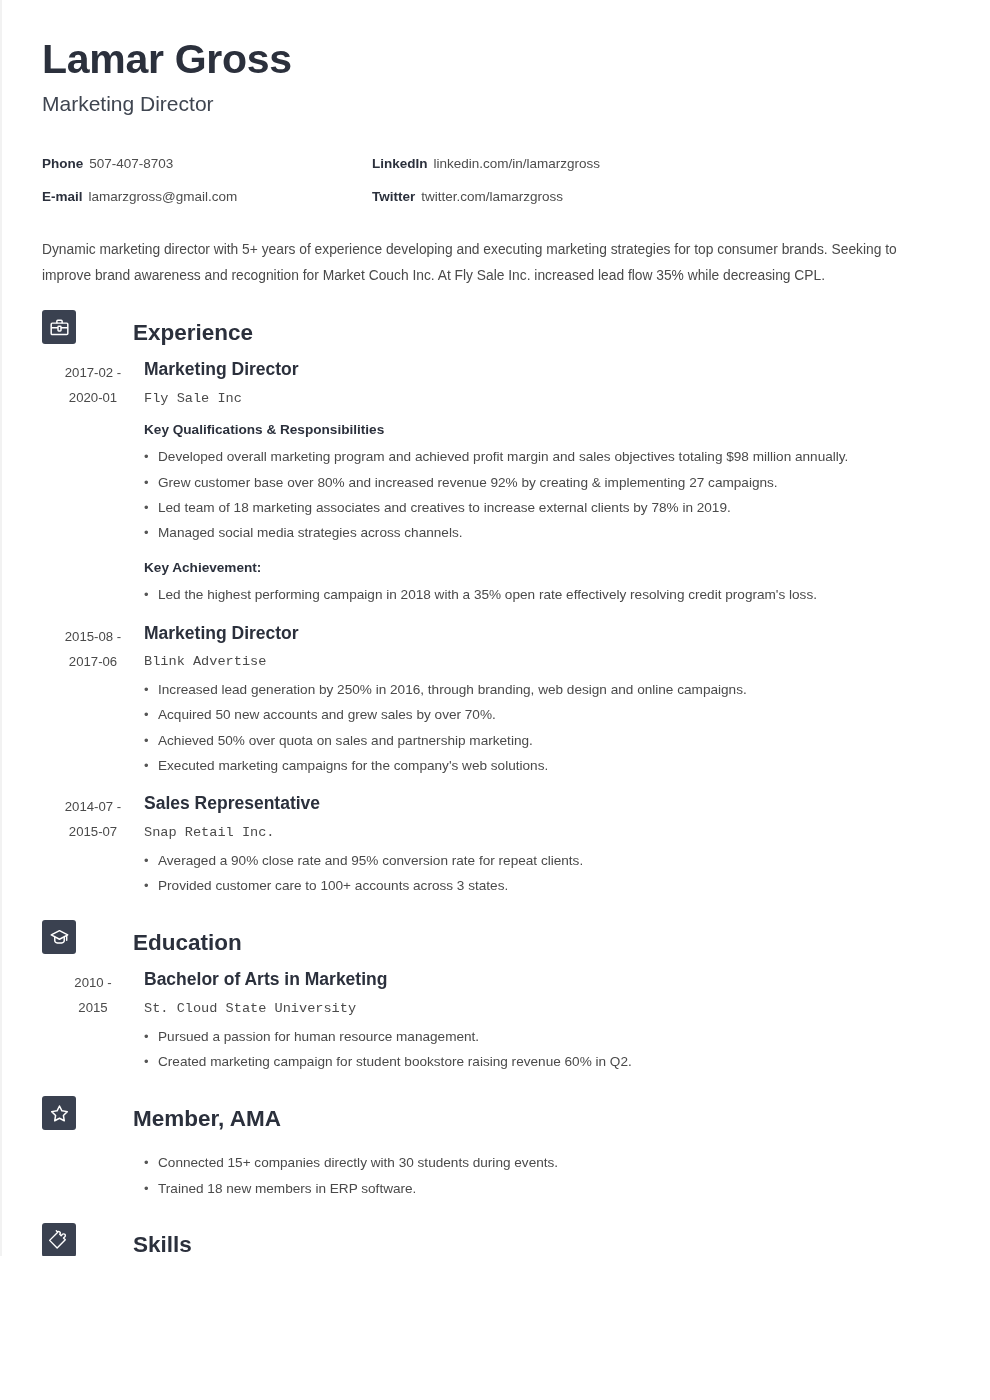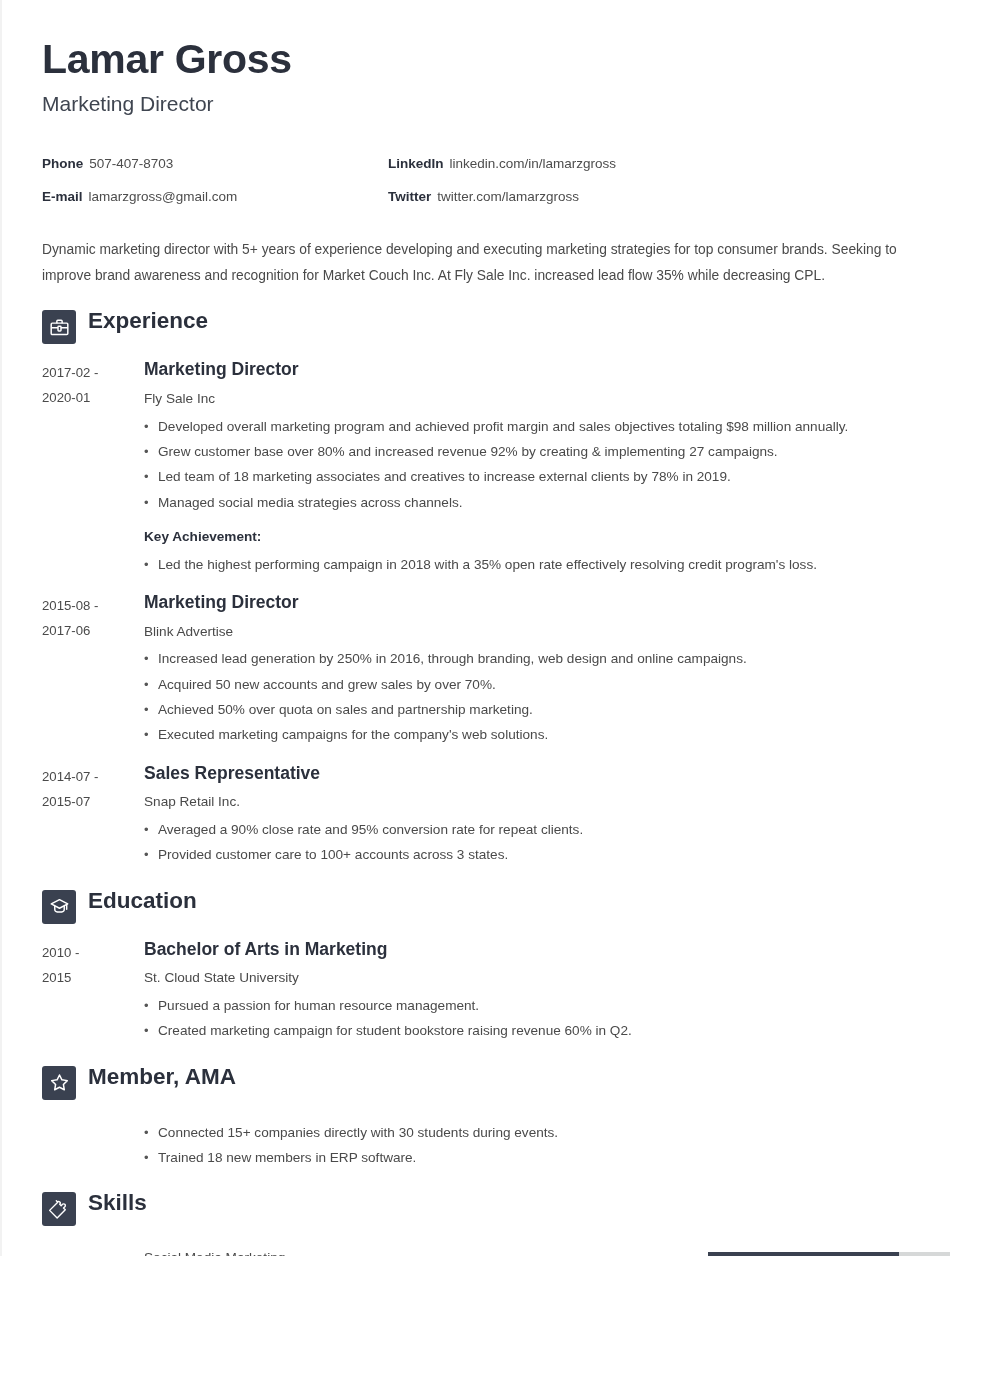--- a/index.html
+++ b/index.html
@@ -39,21 +39,20 @@
     font-size: 21px;
     font-weight: normal;
     color: #3f4550;
     margin: 8px 0 0 0;
     line-height: 1.2;
   }
 
   .contact-grid {
     display: flex;
     margin-top: 31px;
-    gap: 16px;
   }
   .contact-col {
     width: 330px;
     flex: 0 0 330px;
   }
   .contact-col.right {
     margin-left: 0;
   }
   .contact-row {
     font-size: 13.5px;
@@ -77,22 +76,23 @@
     color: #4a4a4a;
     max-width: 895px;
   }
 
   
   .section {
     margin-top: 22px;
   }
   .section-head {
     display: flex;
-    align-items: flex-start;
+    align-items: flex-end;
     margin-bottom: 14px;
+    gap: 45px;
   }
   .section-icon {
     width: 34px;
     height: 34px;
     background: #3a4150;
     border-radius: 3px;
     flex: 0 0 34px;
     display: flex;
     align-items: center;
     justify-content: center;
@@ -113,37 +113,39 @@
     display: flex;
     margin-bottom: 14px;
   }
   .entry-date {
     width: 102px;
     flex: 0 0 102px;
     font-size: 13.2px;
     line-height: 25px;
     color: #4a4a4a;
     padding-top: 2px;
+    text-align: center;
   }
   .entry-body {
     flex: 1 1 auto;
     min-width: 0;
   }
   .entry-title {
     font-size: 17.5px;
     font-weight: bold;
     color: #2b303c;
     line-height: 1.3;
     margin: 0;
   }
   .entry-org {
     font-size: 13.6px;
     color: #4a4a4a;
     margin-top: 9px;
     line-height: 1.3;
+    font-family: Liberation Mono, monospace;
   }
   .entry-subhead {
     font-size: 13.6px;
     font-weight: bold;
     color: #2b303c;
     margin-top: 13px;
     line-height: 1.3;
   }
   ul.bullets {
     list-style: none;
@@ -246,20 +248,21 @@
     </div>
 
     <div class="entry">
       <div class="entry-date">
         <div>2017-02 -</div>
         <div>2020-01</div>
       </div>
       <div class="entry-body">
         <div class="entry-title">Marketing Director</div>
         <div class="entry-org">Fly Sale Inc</div>
+        <div class="entry-subhead">Key Qualifications &amp; Responsibilities</div>
         <ul class="bullets">
           <li>Developed overall marketing program and achieved profit margin and sales objectives totaling $98 million annually.</li>
           <li>Grew customer base over 80% and increased revenue 92% by creating &amp; implementing 27 campaigns.</li>
           <li>Led team of 18 marketing associates and creatives to increase external clients by 78% in 2019.</li>
           <li>Managed social media strategies across channels.</li>
         </ul>
         <div class="entry-subhead">Key Achievement:</div>
         <ul class="bullets">
           <li>Led the highest performing campaign in 2018 with a 35% open rate effectively resolving credit program's loss.</li>
         </ul>

